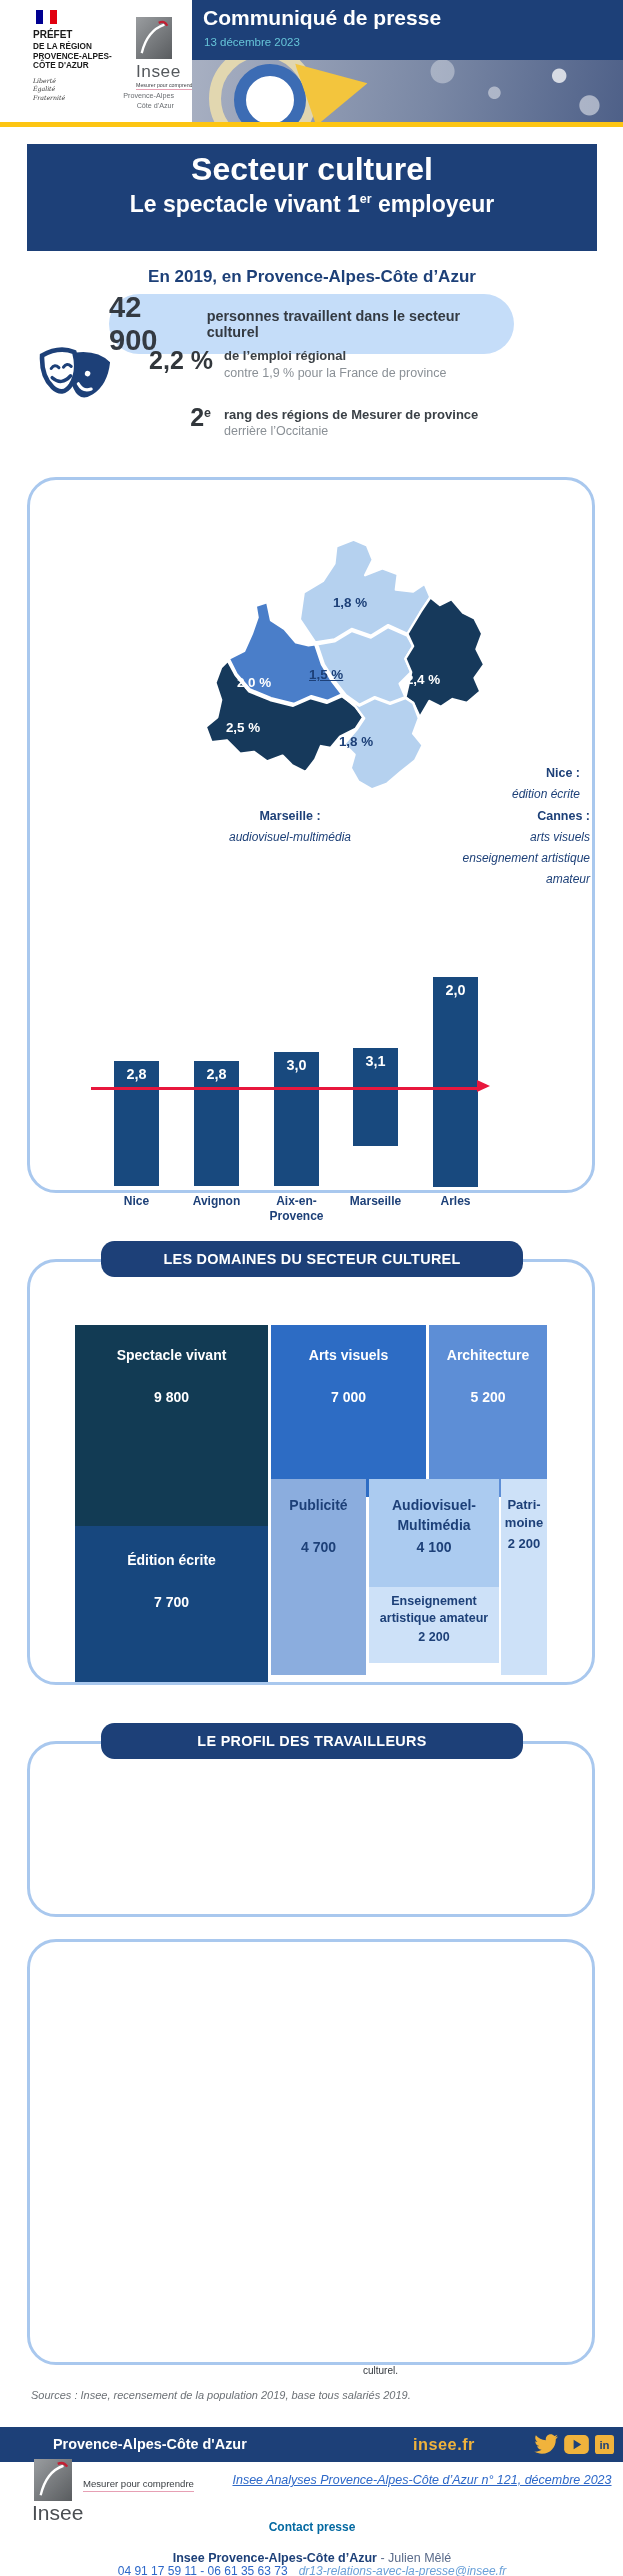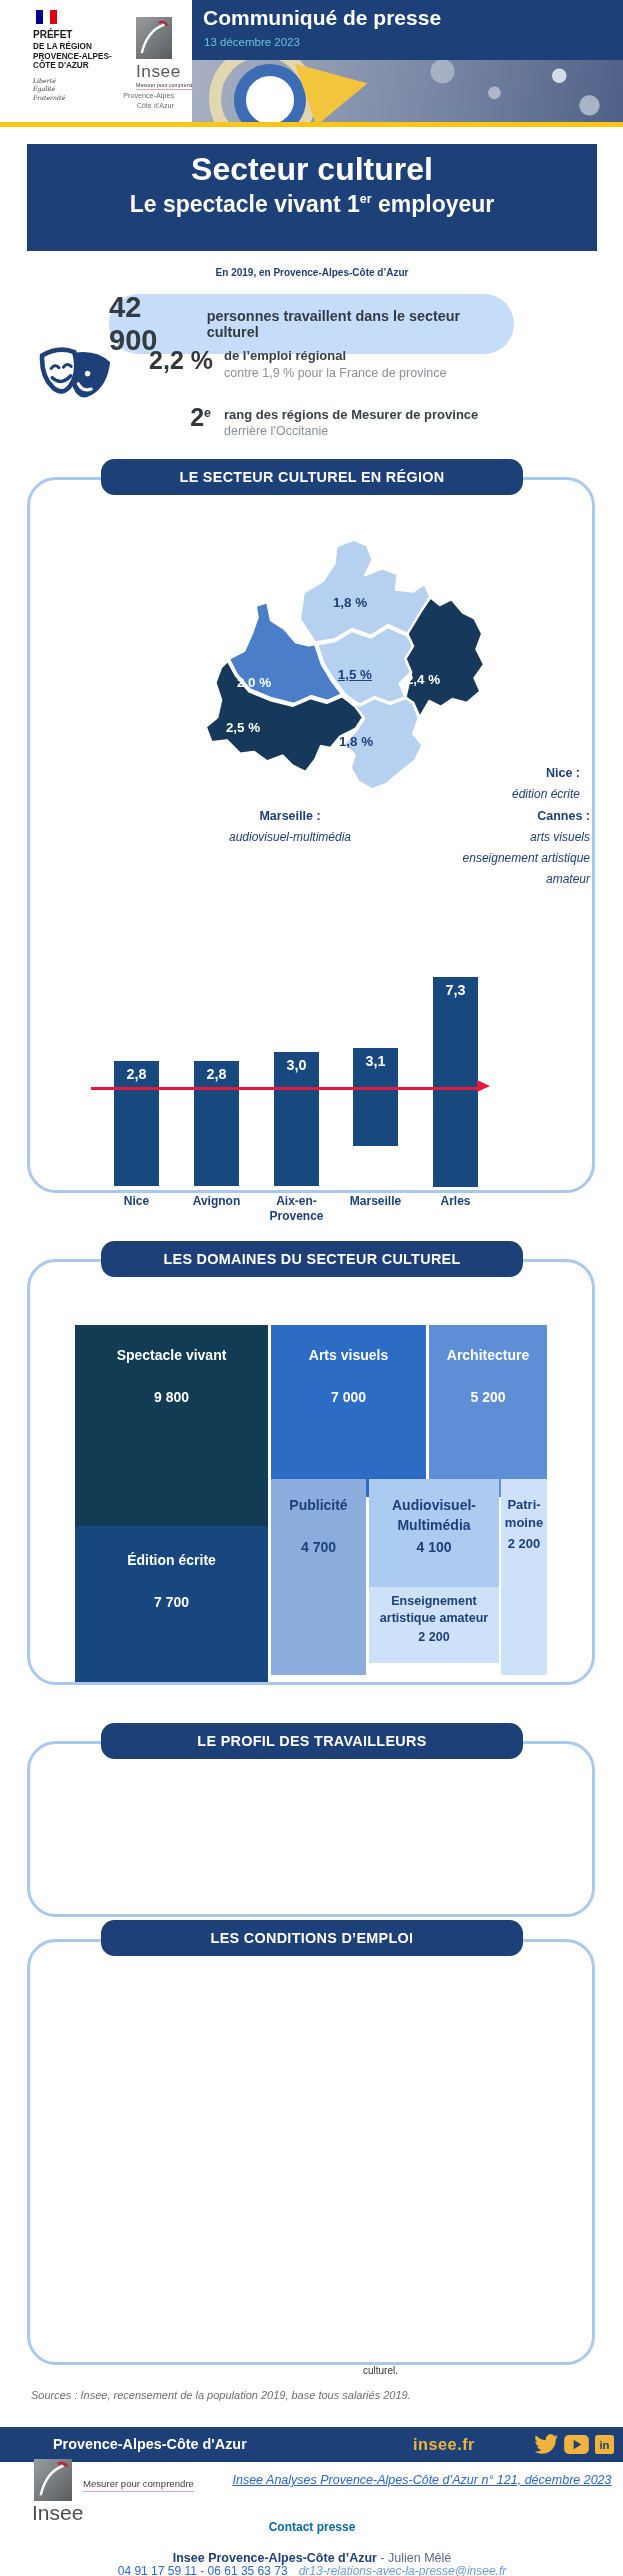--- a/index.html
+++ b/index.html
@@ -117,21 +117,21 @@
     <div style="position:absolute;left:42px;top:3.8px;width:48px;height:48px;border:12.5px solid #3c6cb4;background:#fff;border-radius:50%;"></div>
     <div style="position:absolute;left:107px;top:-3.8px;width:69px;height:67px;background:#f3c53d;clip-path:polygon(0 4%,100% 48%,18% 100%);transform:rotate(-8deg);"></div>
   </div>
   <div class="yellow-line"></div>
 
   <div class="hero">
     <div class="hero-title">Secteur culturel</div>
     <div class="hero-sub"><span>Le spectacle vivant 1</span><sup>er</sup><span> employeur</span></div>
   </div>
 
-  <div class="h15" style="top:267px;font-size:10px;">En 2019, en Provence-Alpes-Côte d’Azur</div>
+  <div class="h15" style="top:267px;font-size:17px;">En 2019, en Provence-Alpes-Côte d’Azur</div>
 
   <div class="pill-big">
     <span style="font-size:29px;font-weight:bold;">42 900</span>
     <span style="font-size:14.4px;font-weight:bold;margin-left:9.6px;">personnes travaillent dans le secteur culturel</span>
   </div>
 
   <svg class="abs" style="left:35px;top:344px;" width="81" height="71" viewBox="0 0 105 92">
     <g transform="rotate(16 66 46)">
       <path d="M44,16 q26,-11 46,0 q5,29 -10,46 q-13,15 -26,0 q-15,-17 -10,-46z" fill="#1d4078"></path>
       <circle cx="66" cy="38" r="3.6" fill="#fff"></circle>
@@ -147,21 +147,20 @@
 
   <div class="abs" style="left:142px;top:346px;width:71px;text-align:right;font-size:25px;font-weight:bold;color:#32373c;">2,2 %</div>
   <div class="abs" style="left:224px;top:348px;font-size:13px;font-weight:bold;color:#3a4046;">de l’emploi régional</div>
   <div class="abs" style="left:224px;top:366px;font-size:12.5px;color:#8a9096;">contre 1,9 % pour la France de province</div>
 
   <div class="abs" style="left:163px;top:403px;width:48px;text-align:right;font-size:25px;font-weight:bold;color:#32373c;"><span>2</span><sup style="font-size:12.5px;">e</sup></div>
   <div class="abs" style="left:224px;top:407px;font-size:13px;font-weight:bold;color:#3a4046;">rang des régions de Mesurer de province</div>
   <div class="abs" style="left:224px;top:424px;font-size:12.5px;color:#8a9096;">derrière l’Occitanie</div>
 
   <div class="section-box" style="top:477px;height:710px;"></div>
-  <div class="section-pill" style="top:459px;">LE SECTEUR CULTUREL EN RÉGION</div>
 
   <div class="h15" style="top:495px;">Un taux d’emploi culturel plus important</div>
   <div class="h15" style="top:516px;">dans les Bouches-du-Rhône et les Alpes-Maritimes</div>
 
   <div class="abs center" style="left:29px;top:601px;width:178px;">
     <div style="font-size:13.4px;font-weight:bold;">Spécificités culturelles</div>
     <div style="font-size:13.4px;font-weight:bold;">territoriales</div>
     <div class="i" style="font-size:11px;margin-top:3.8px;">(par zone d’emploi)</div>
   </div>
 
@@ -169,21 +168,21 @@
     <g stroke="#fff" stroke-width="2.5" stroke-linejoin="round">
       <polygon points="120,110 104,86 108,58 128,46 140,28 142,10 160,3 174,9 180,24 172,40 190,33 206,39 204,55 222,57 234,49 240,63 230,78 236,92 216,101 196,92 178,103 158,96 140,107" fill="#b5d1ef"></polygon>
       <polygon points="122,112 140,109 158,98 178,105 196,94 216,103 222,114 214,127 220,141 208,153 214,167 198,173 182,167 166,175 152,165 140,150 129,133" fill="#b5d1ef"></polygon>
       <polygon points="120,112 127,133 138,151 148,164 133,171 116,166 98,174 74,168 52,159 38,143 30,127 46,119 54,101 60,84 58,72 70,68 74,87 88,96 100,110 113,113" fill="#4a7ec9"></polygon>
       <polygon points="216,101 230,78 240,63 250,71 262,65 274,79 286,85 294,101 288,117 296,133 286,147 292,161 278,173 263,169 251,177 239,171 229,188 222,173 214,167 220,141 214,127 222,114" fill="#16395b"></polygon>
       <polygon points="29,129 37,144 51,161 73,170 97,176 115,168 132,173 148,166 162,176 170,188 162,200 146,208 136,220 126,218 120,232 110,245 96,238 86,228 70,234 56,224 42,226 28,212 12,214 6,198 18,188 22,170 16,152 22,136" fill="#16395b"></polygon>
       <polygon points="150,167 166,176 182,168 198,174 214,168 222,173 228,189 222,205 232,217 224,233 209,245 195,257 179,263 165,255 157,241 161,227 150,216 163,201 171,189 162,177" fill="#b5d1ef"></polygon>
     </g>
   </svg>
   <div class="zone-rate navy" style="left:323px;top:595px;width:54px;text-align:center;">1,8 %</div>
-  <div class="zone-rate navy" style="left:318px;top:667px;width:54px;text-align:right;text-decoration:underline;">1,5 %</div>
+  <div class="zone-rate navy" style="left:309px;top:667px;width:54px;text-align:left;text-decoration:underline;">1,5 %</div>
   <div class="zone-rate" style="left:227px;top:675px;width:54px;text-align:center;color:#fff;">2,0 %</div>
   <div class="zone-rate" style="left:396px;top:672px;width:54px;text-align:center;color:#fff;">2,4 %</div>
   <div class="zone-rate" style="left:216px;top:720px;width:54px;text-align:center;color:#fff;">2,5 %</div>
   <div class="zone-rate navy" style="left:329px;top:734px;width:54px;text-align:center;">1,8 %</div>
 
   <div class="spec" style="left:38px;top:645px;width:127px;text-align:right;">
     <span class="spec-city">Avignon :</span>
     <span class="spec-item">spectacle vivant</span>
     <span class="spec-item">patrimoine</span>
     <span class="spec-item">édition écrite</span>
@@ -233,21 +232,21 @@
       <div class="vbar-cat" style="left: 176px; top: 1194px;">Avignon</div>
       <div class="vbar" style="left: 274px; top: 1052px; height: 134px;">
         <span class="vbar-val">3,0</span>
       </div>
       <div class="vbar-cat" style="left: 256px; top: 1194px;">Aix-en-Provence</div>
       <div class="vbar" style="left: 353px; top: 1048px; height: 98px;">
         <span class="vbar-val">3,1</span>
       </div>
       <div class="vbar-cat" style="left: 335px; top: 1194px;">Marseille</div>
       <div class="vbar" style="left: 433px; top: 977px; height: 210px;">
-        <span class="vbar-val">7,3</span>
+        <span class="vbar-val">2,0</span>
       </div>
       <div class="vbar-cat" style="left: 415px; top: 1194px;">Arles</div>
       <div class="refline" style="top: 1087px; background: rgb(232, 23, 61);"></div>
       <div class="refarrow" style="top: 1080px; border-left-color: rgb(232, 23, 61);"></div>
     </div>
   <div class="abs b" style="left:491px;top:1079px;font-size:14.4px;color:#2d68c8;">2,2 %</div>
   <div class="abs i" style="left:491px;top:1102px;width:73px;font-size:12.5px;color:#8a9096;line-height:1.35;">moyenne régionale</div>
 
   <div class="section-box" style="top:1259px;height:420px;"></div>
   <div class="section-pill" style="top:1241px;">LES DOMAINES DU SECTEUR CULTUREL</div>
@@ -317,21 +316,20 @@
       <span class="cmp-val-out">12 %</span>
     </div>
     <div class="cmp-row">
       <div class="cmp-label">Ensemble</div>
       <div class="cmp-bar mid" style="width: 17.3px;"></div>
       <span class="cmp-val-out">7 %</span>
     </div>
   </div>
 
   <div class="section-box" style="top:1939px;height:420px;"></div>
-  <div class="section-pill" style="top:1920px;">LES CONDITIONS D’EMPLOI</div>
   <div class="h15" style="top:1986px;">Non salariat et contrats courts bien plus fréquents dans la culture</div>
 
   <div class="cmp" style="left:27px;top:2025px;width:280px;">
     <div class="cmp-title">Part des emplois non salariés</div>
     <div class="cmp-row">
       <div class="cmp-label">Secteur culturel</div>
       <div class="cmp-bar dark" style="width: 110px;"></div>
       <span class="cmp-val-out">39 %</span>
     </div>
     <div class="cmp-row">

